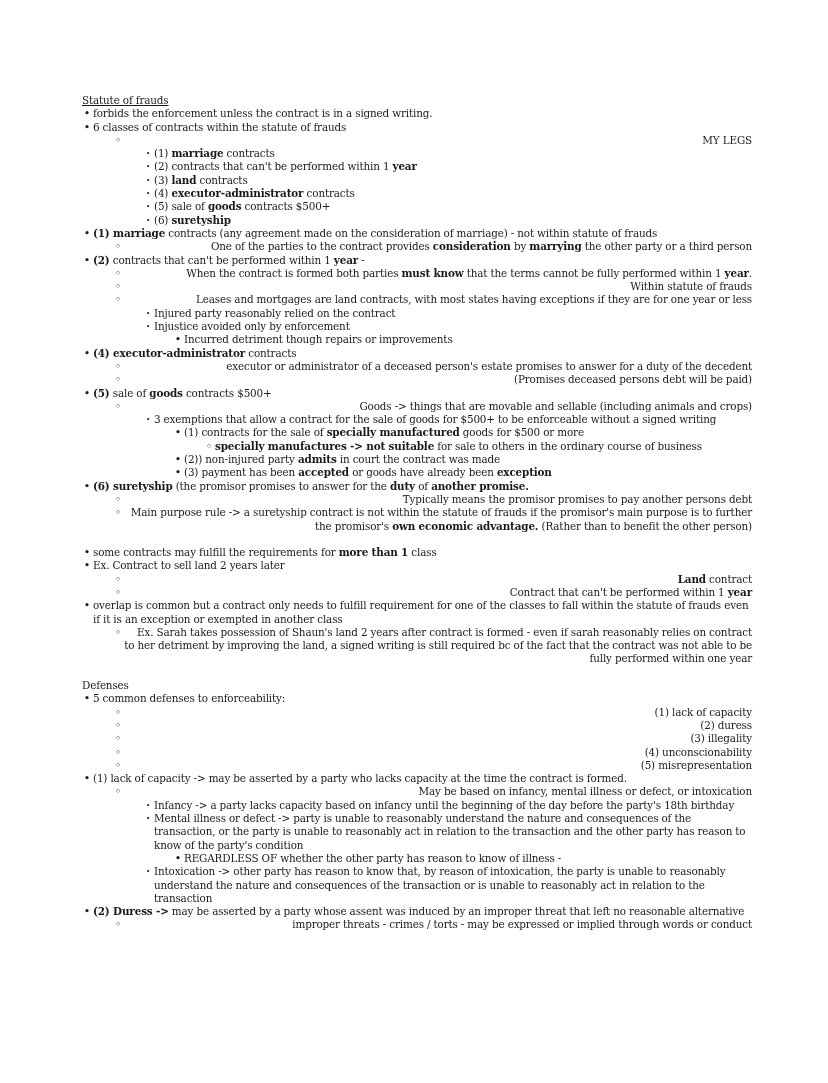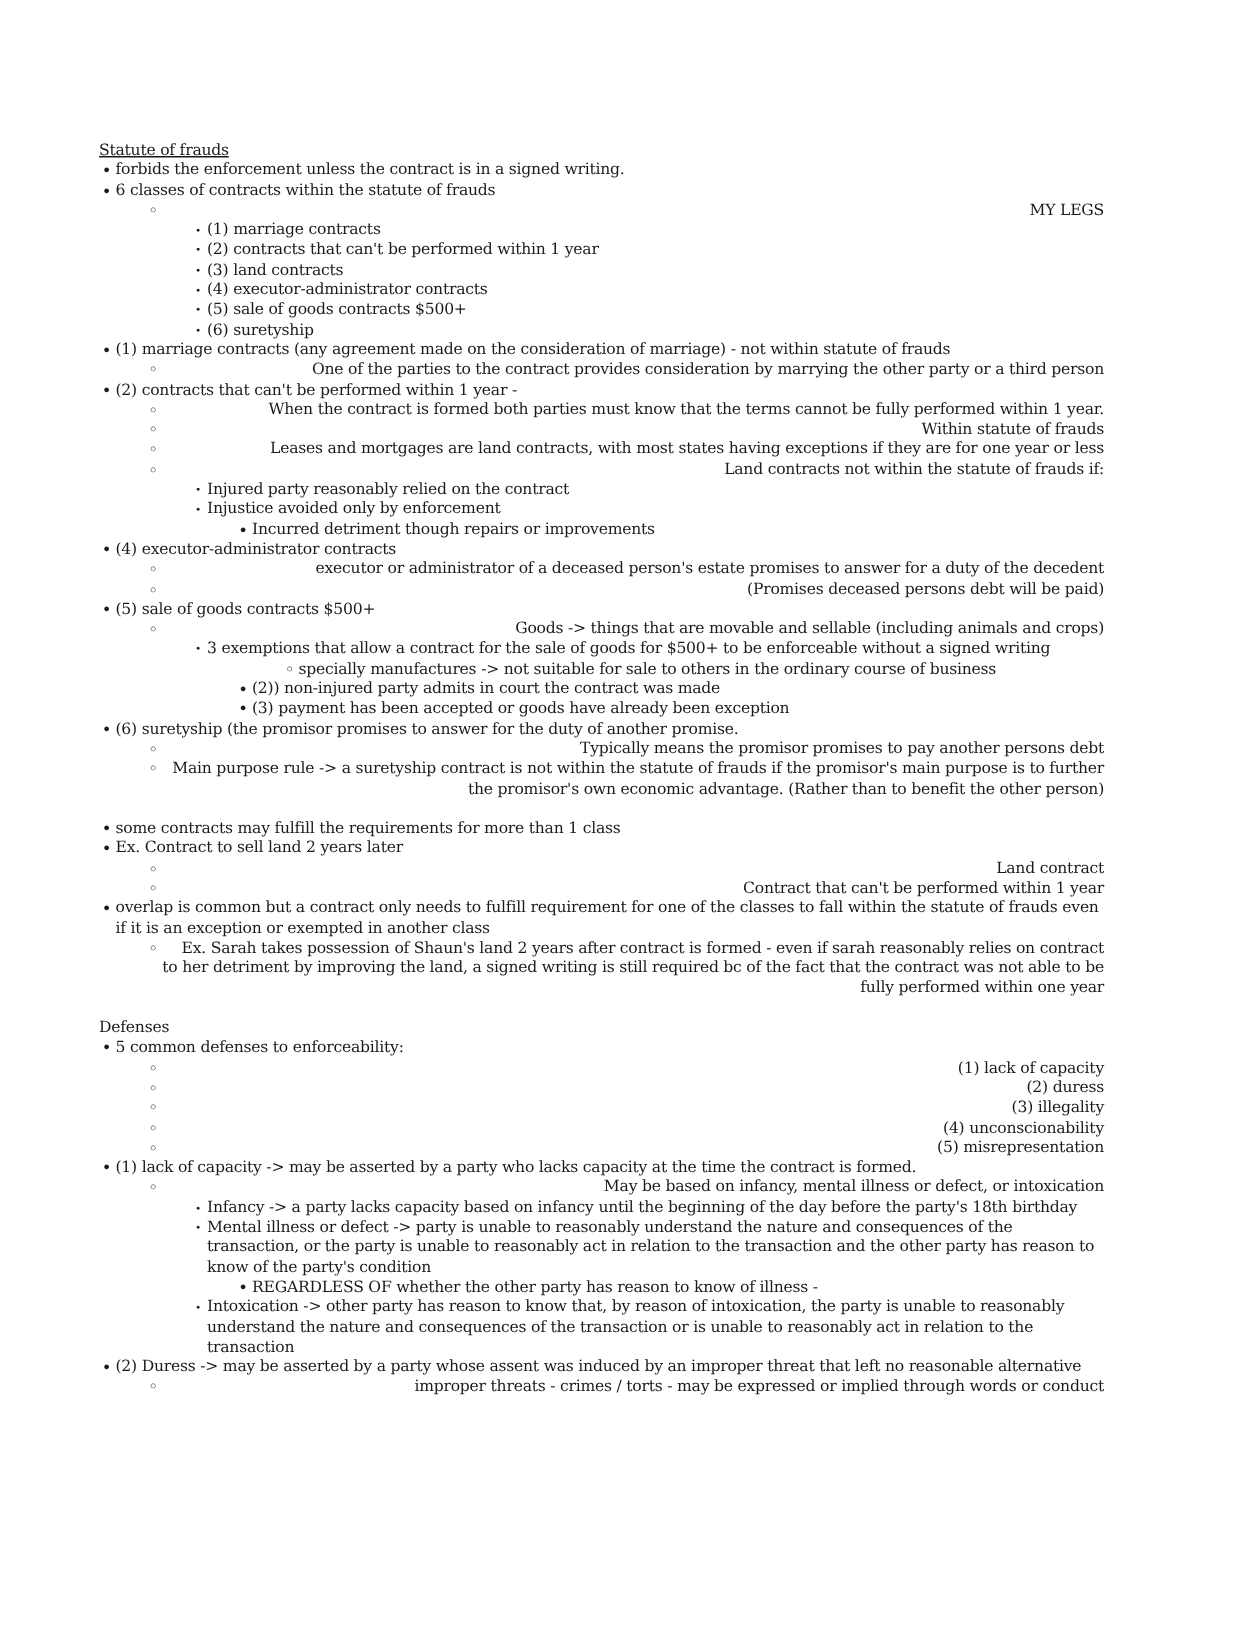--- a/index.html
+++ b/index.html
@@ -1,37 +1,37 @@
 <!DOCTYPE html>
 <html><head>
 <meta charset="utf-8">
 <style>
   html, body { margin: 0; padding: 0; background: #ffffff; }
   body { width: 828px; height: 1083px; overflow: hidden; position: relative; }
   .page {
-    position: absolute; left: 66px; top: 94px; width: 670px;
+    position: absolute; left: 82px; top: 94px; width: 670px;
     font-family: "DejaVu Serif", "Liberation Serif", serif;
     font-size: 10.4px; line-height: 13.3px; color: #1a1a1a;
     letter-spacing: -0.15px;
   }
   .heading { display: block; }
   .heading.underline span { text-decoration: underline; }
   .gap { height: 13.3px; }
   ul { list-style: none; margin: 0; padding: 0; }
   li { position: relative; }
   li > .bul { position: absolute; top: 0; width: 10px; text-align: center; }
   .l1 { padding-left: 11px; }  .l1 > .bul { left: 0; }
   .l2 { padding-left: 42px; text-align: right; }  .l2 > .bul { left: 31px; }
   .l3 { padding-left: 72px; }  .l3 > .bul { left: 61px; }
   .l4 { padding-left: 102px; } .l4 > .bul { left: 91px; }
   .l5 { padding-left: 133px; } .l5 > .bul { left: 122px; }
   .b-disc::before { content: "\2022"; font-size: 11px; }
   .b-circle::before { content: "\25E6"; font-size: 11px; }
   .b-dot::before { content: "\00B7"; font-weight: bold; font-size: 11px; }
-  b { font-weight: normal; }
+  b { font-weight: bold; }
 </style>
 </head>
 <body>
 
 <div class="page" id="page">
     <div class="heading underline"><span>Statute of frauds</span></div>
     <ul>
       <li class="l1"><span class="bul b-disc"></span><span>forbids the enforcement unless the contract is in a signed writing.</span></li>
       <li class="l1"><span class="bul b-disc"></span><span>6 classes of contracts within the statute of frauds</span></li>
       <li class="l2"><span class="bul b-circle"></span><span>MY LEGS</span></li>
@@ -40,30 +40,30 @@
       <li class="l3"><span class="bul b-dot"></span><span>(3) </span><b>land</b><span> contracts</span></li>
       <li class="l3"><span class="bul b-dot"></span><span>(4) </span><b>executor-administrator</b><span> contracts</span></li>
       <li class="l3"><span class="bul b-dot"></span><span>(5) sale of </span><b>goods</b><span> contracts $500+</span></li>
       <li class="l3"><span class="bul b-dot"></span><span>(6) </span><b>suretyship</b></li>
       <li class="l1"><span class="bul b-disc"></span><b>(1) marriage</b><span> contracts (any agreement made on the consideration of marriage) - not within statute of frauds</span></li>
       <li class="l2"><span class="bul b-circle"></span><span>One of the parties to the contract provides </span><b>consideration</b><span> by </span><b>marrying</b><span> the other party or a third person</span></li>
       <li class="l1"><span class="bul b-disc"></span><b>(2)</b><span> contracts that can't be performed within 1 </span><b>year</b><span> -</span></li>
       <li class="l2"><span class="bul b-circle"></span><span>When the contract is formed both parties </span><b>must know</b><span> that the terms cannot be fully performed within 1 </span><b>year</b><span>.</span></li>
       <li class="l2"><span class="bul b-circle"></span><span>Within statute of frauds</span></li>
       <li class="l2"><span class="bul b-circle"></span><span>Leases and mortgages are land contracts, with most states having exceptions if they are for one year or less</span></li>
-      <li class="l2"><span class="bul b-circle"></span><span>Land contracts not within the statute of frauds if:</span></li>
       <li class="l3"><span class="bul b-dot"></span><span>Injured party reasonably relied on the contract</span></li>
       <li class="l3"><span class="bul b-dot"></span><span>Injustice avoided only by enforcement</span></li>
       <li class="l4"><span class="bul b-disc"></span><span>Incurred detriment though repairs or improvements</span></li>
       <li class="l1"><span class="bul b-disc"></span><b>(4) executor-administrator</b><span> contracts</span></li>
       <li class="l2"><span class="bul b-circle"></span><span>executor or administrator of a deceased person's estate promises to answer for a duty of the decedent</span></li>
       <li class="l2"><span class="bul b-circle"></span><span>(Promises deceased persons debt will be paid)</span></li>
       <li class="l1"><span class="bul b-disc"></span><b>(5)</b><span> sale of </span><b>goods</b><span> contracts $500+</span></li>
       <li class="l2"><span class="bul b-circle"></span><span>Goods -&gt; things that are movable and sellable (including animals and crops)</span></li>
       <li class="l3"><span class="bul b-dot"></span><span>3 exemptions that allow a contract for the sale of goods for $500+ to be enforceable without a signed writing</span></li>
+      <li class="l4"><span class="bul b-disc"></span><span>(1) contracts for the sale of </span><b>specially manufactured</b><span> goods for $500 or more</span></li>
       <li class="l5"><span class="bul b-circle"></span><b>specially manufactures -&gt; not suitable</b><span> for sale to others in the ordinary course of business</span></li>
       <li class="l4"><span class="bul b-disc"></span><span>(2)) non-injured party </span><b>admits</b><span> in court the contract was made</span></li>
       <li class="l4"><span class="bul b-disc"></span><span>(3) payment has been </span><b>accepted</b><span> or goods have already been </span><b>exception</b></li>
       <li class="l1"><span class="bul b-disc"></span><b>(6) suretyship</b><span> (the promisor promises to answer for the </span><b>duty</b><span> of </span><b>another promise.</b></li>
       <li class="l2"><span class="bul b-circle"></span><span>Typically means the promisor promises to pay another persons debt</span></li>
       <li class="l2"><span class="bul b-circle"></span><span>Main purpose rule -&gt; a suretyship contract is not within the statute of frauds if the promisor's main purpose is to further the promisor's </span><b>own economic advantage.</b><span> (Rather than to benefit the other person)</span></li>
     </ul>
     <div class="gap"></div>
     <ul>
       <li class="l1"><span class="bul b-disc"></span><span>some contracts may fulfill the requirements for </span><b>more than 1</b><span> class</span></li>

